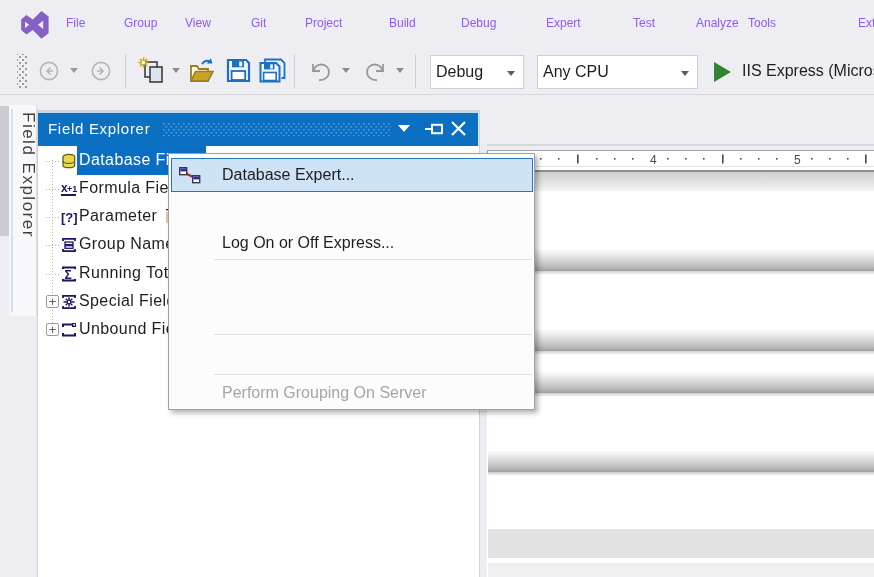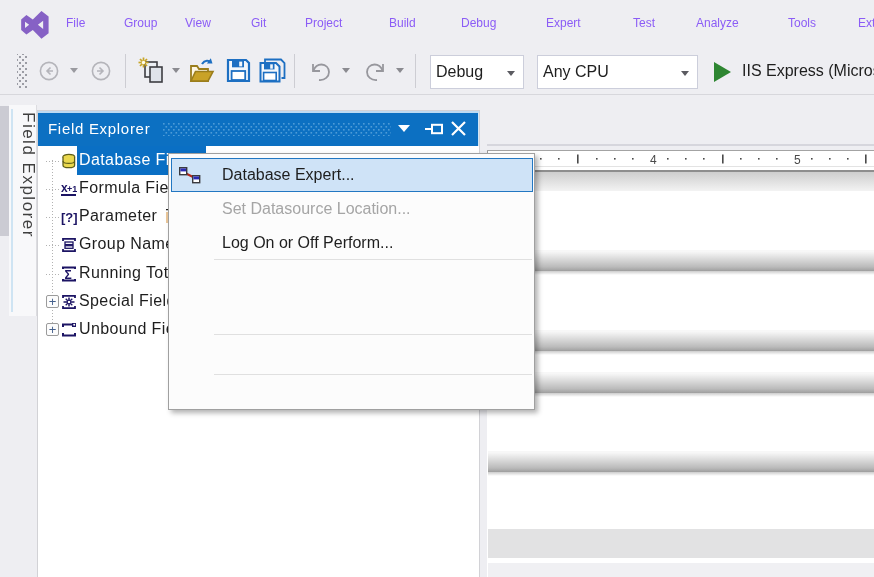--- a/index.html
+++ b/index.html
@@ -67,21 +67,21 @@
   <span style="left:66px">File</span>
   <span style="left:124px">Group</span>
   <span style="left:185px">View</span>
   <span style="left:251px">Git</span>
   <span style="left:305px">Project</span>
   <span style="left:389px">Build</span>
   <span style="left:461px">Debug</span>
   <span style="left:546px">Expert</span>
   <span style="left:633px">Test</span>
   <span style="left:696px">Analyze</span>
-  <span style="left:788px">Tools</span>
+  <span style="left:748px">Tools</span>
   <span style="left:858px">Ext</span>
 </div>
 
 <div id="toolbar">
   <div class="abs" style="left:17px;top:6px;width:11px;height:35px;
     background-image:radial-gradient(circle,#9b9ca4 1.1px,transparent 1.4px),radial-gradient(circle,#9b9ca4 1.1px,transparent 1.4px);
     background-size:6px 6px,6px 6px;background-position:0 0,3px 3px;"></div>
 
   <svg class="abs" style="left:39px;top:13px" width="20" height="20" viewBox="0 0 20 20">
     <circle cx="10" cy="10" r="8.6" fill="none" stroke="#b4b4ba" stroke-width="1.6"></circle>
@@ -298,18 +298,18 @@
 <div id="cmenu">
   <div class="abs" style="left:2px;top:4px;width:362px;height:33.5px;background:#cfe3f7;border:1px solid #2277c2"></div>
   <svg class="abs" style="left:9.5px;top:13px" width="22" height="17" viewBox="0 0 22 17">
     <line x1="6" y1="6" x2="16" y2="11" stroke="#b3271b" stroke-width="2"></line>
     <rect x="0.7" y="0.7" width="7" height="7" fill="#fff" stroke="#3a3a40" stroke-width="1.4"></rect>
     <rect x="1.4" y="1.4" width="5.6" height="3" fill="#2a2ab4" stroke="none"></rect>
     <rect x="13.7" y="8.7" width="7" height="7" fill="#fff" stroke="#3a3a40" stroke-width="1.4"></rect>
     <rect x="14.4" y="9.4" width="5.6" height="3" fill="#2a2ab4" stroke="none"></rect>
   </svg>
   <div class="mi on" style="top:12px">Database Expert...</div>
-  <div class="mi off" style="top:46px">Set Datasource Location...</div>
-  <div class="mi on" style="top:80px">Log On or Off Perform...</div>
+  <div class="mi on" style="top:80px">Log On or Off Express...</div>
   <div class="msep" style="top:104.5px"></div>
   <div class="msep" style="top:179.5px"></div>
   <div class="msep" style="top:219.5px"></div>
+  <div class="mi off" style="top:230px">Perform Grouping On Server</div>
 </div>
 
 </body></html>

